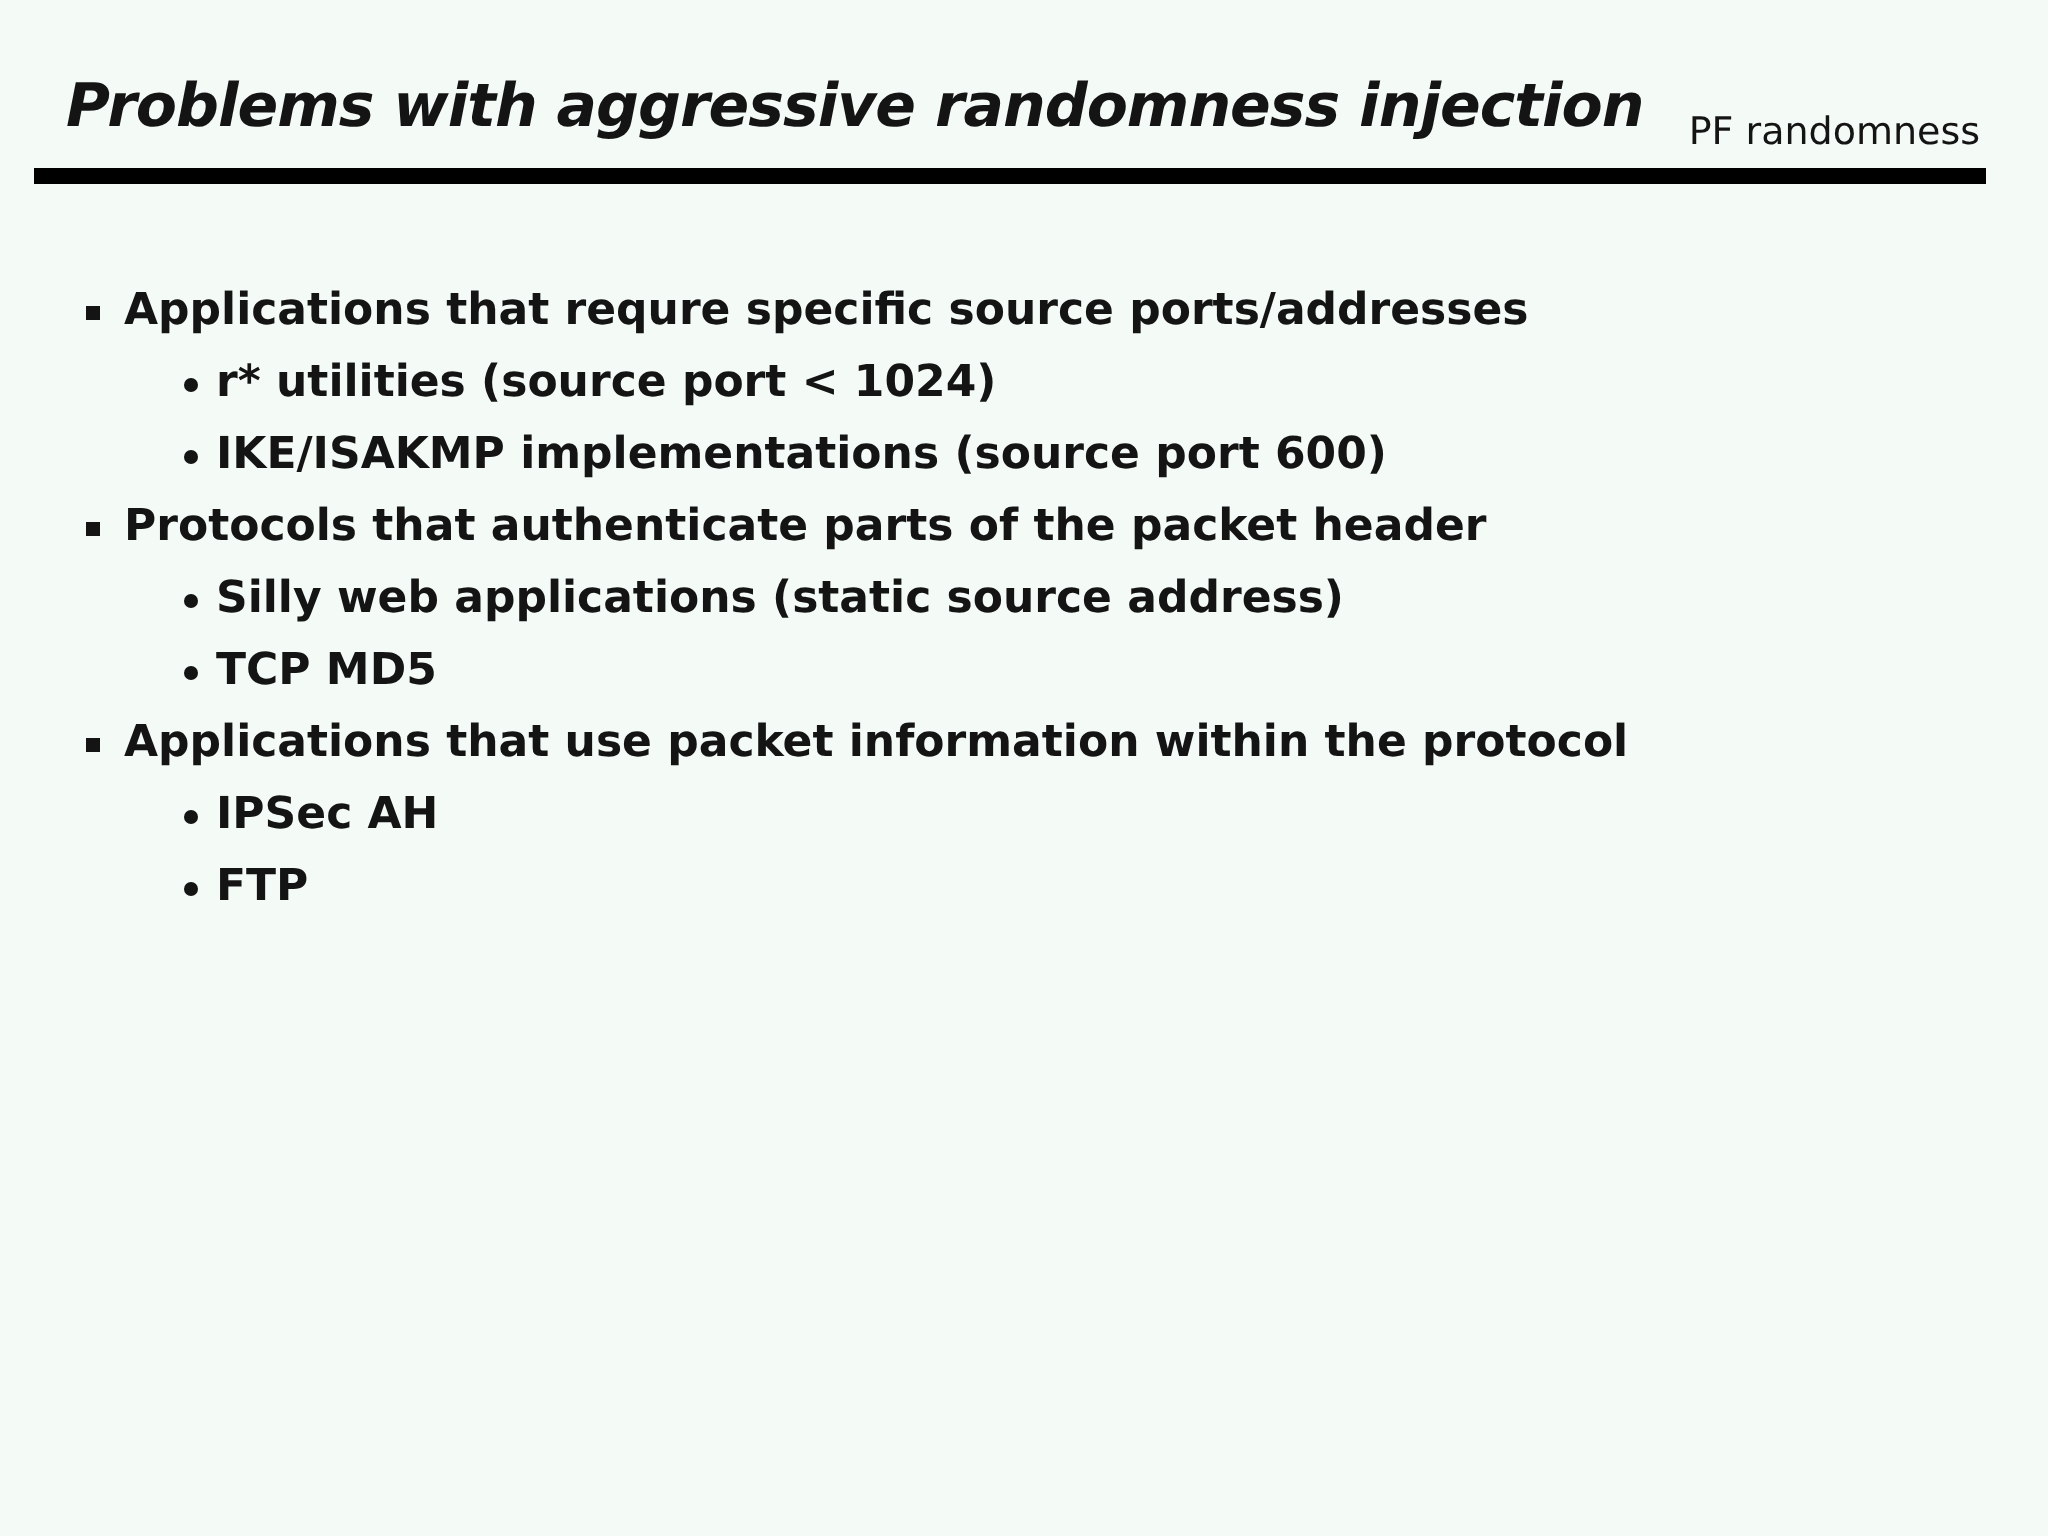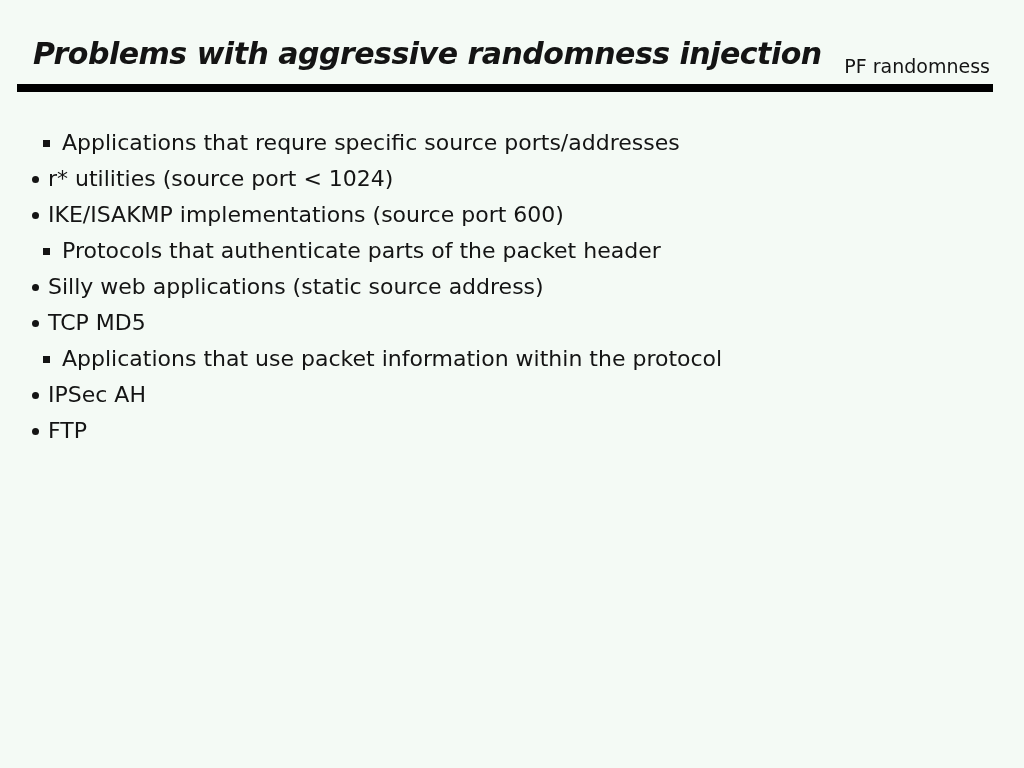--- a/index.html
+++ b/index.html
@@ -43,31 +43,32 @@
   .rule {
     position: absolute;
     top: 84px;
     left: 17px;
     width: 976px;
     height: 8px;
     background: var(--rule, #000000);
   }
   .bullet-list {
     position: absolute;
-    top: 125px;
+    top: 138px;
     left: 0;
     right: 0;
+    font-weight: bold;
   }
   .bullet {
     display: flex;
     align-items: center;
     height: 36px;
   }
   .bullet.l1 { padding-left: 43px; }
-  .bullet.l2 { padding-left: 32px; }
+  .bullet.l2 { padding-left: 92px; }
   .marker {
     flex: 0 0 auto;
     display: inline-block;
   }
   .marker.square {
     width: 7px;
     height: 7px;
     background: var(--fg, #141414);
     margin-right: 12px;
   }

